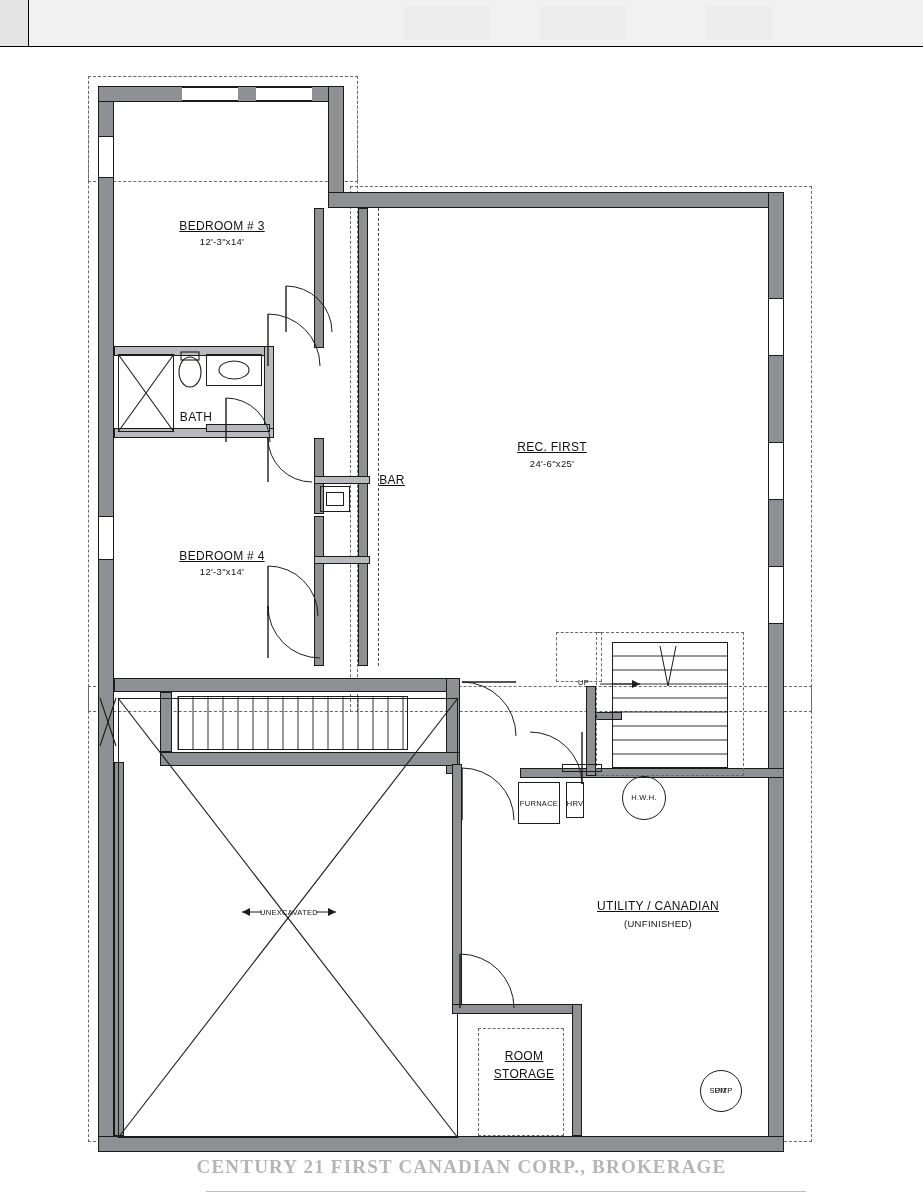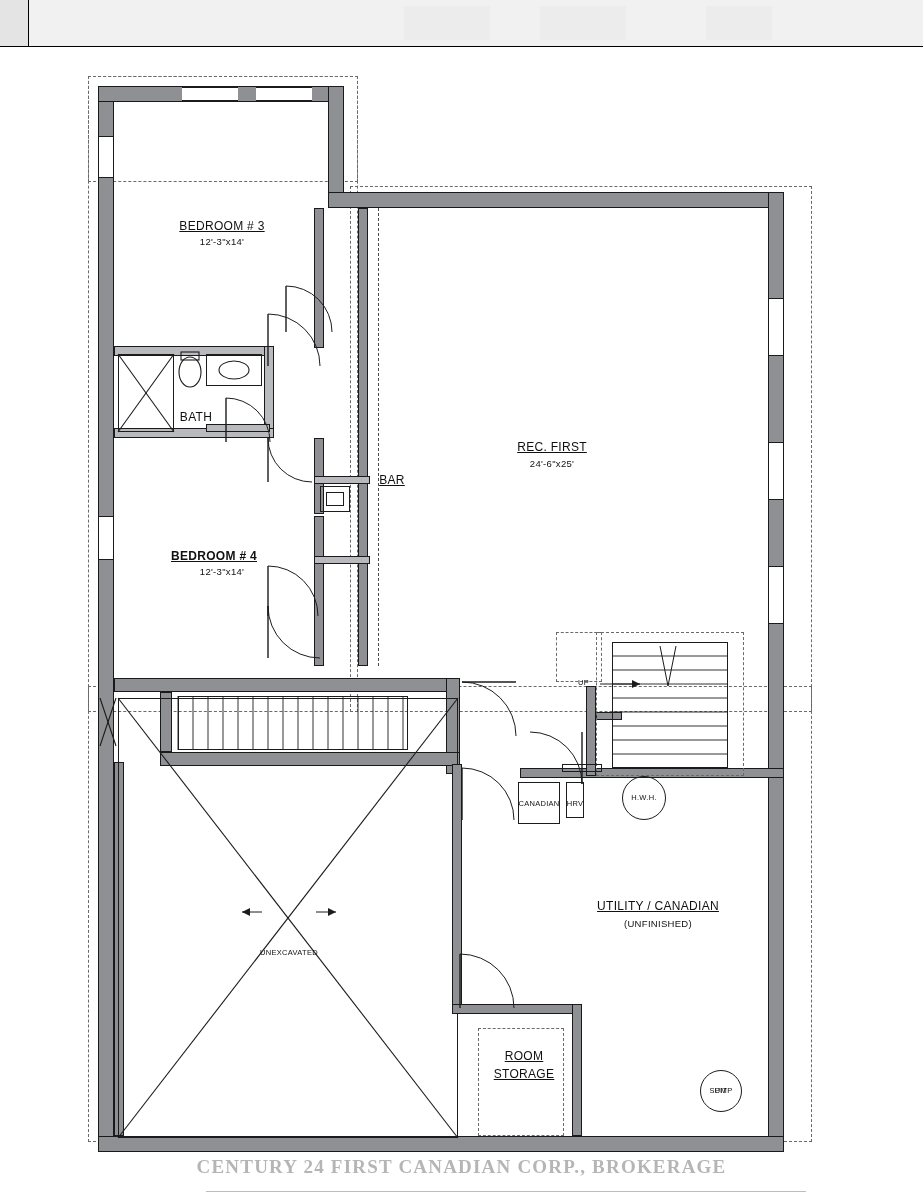--- a/index.html
+++ b/index.html
@@ -244,33 +244,33 @@
       </g>
     </svg>
 
     <div class="lbl u ctr" style="left:222px;top:173px;">BEDROOM # 3</div>
     <div class="lbl sm ctr" style="left:222px;top:190px;">12'-3"x14'</div>
 
     <div class="lbl ctr" style="left:196px;top:364px;">BATH</div>
 
     <div class="lbl u ctr" style="left:392px;top:427px;">BAR</div>
 
-    <div class="lbl u ctr" style="left:214px;top:503px;font-weight:bold;">BEDROOM # 4</div>
+    <div class="lbl u ctr" style="left:222px;top:503px;">BEDROOM # 4</div>
     <div class="lbl sm ctr" style="left:222px;top:520px;">12'-3"x14'</div>
 
     <div class="lbl u ctr" style="left:552px;top:394px;">REC. FIRST</div>
     <div class="lbl sm ctr" style="left:552px;top:412px;">24'-6"x25'</div>
 
     <div class="lbl u ctr" style="left:658px;top:853px;">UTILITY / CANADIAN</div>
     <div class="lbl sm ctr" style="left:658px;top:872px;">(UNFINISHED)</div>
 
     <div class="lbl u ctr" style="left:524px;top:1003px;">ROOM</div>
     <div class="lbl u ctr" style="left:524px;top:1021px;">STORAGE</div>
 
-    <div class="lbl xs ctr" style="left:289px;top:902px;">UNEXCAVATED</div>
+    <div class="lbl xs ctr" style="left:289px;top:862px;">UNEXCAVATED</div>
     <div class="lbl xs" style="left:578px;top:632px;">UP</div>
-    <div class="lbl xs ctr" style="left:539px;top:753px;">CANADIAN</div>
+    <div class="lbl xs ctr" style="left:539px;top:753px;">FURNACE</div>
     <div class="lbl xs ctr" style="left:575px;top:753px;">HRV</div>
 
-    <div class="wm">CENTURY 24 FIRST CANADIAN CORP., BROKERAGE</div>
+    <div class="wm">CENTURY 21 FIRST CANADIAN CORP., BROKERAGE</div>
     <div class="bottomline"></div>
   </div>
 </div>
 
 </body></html>

